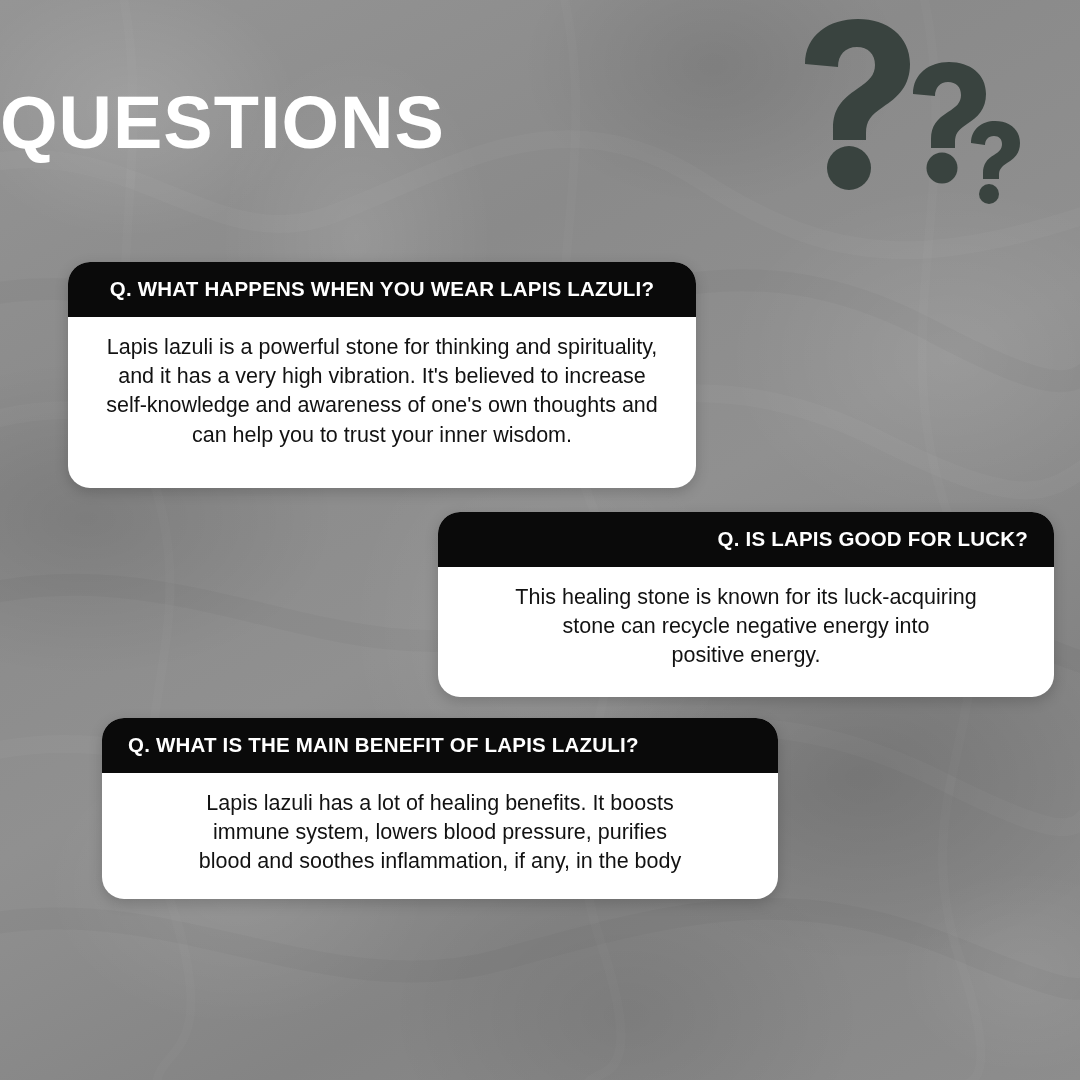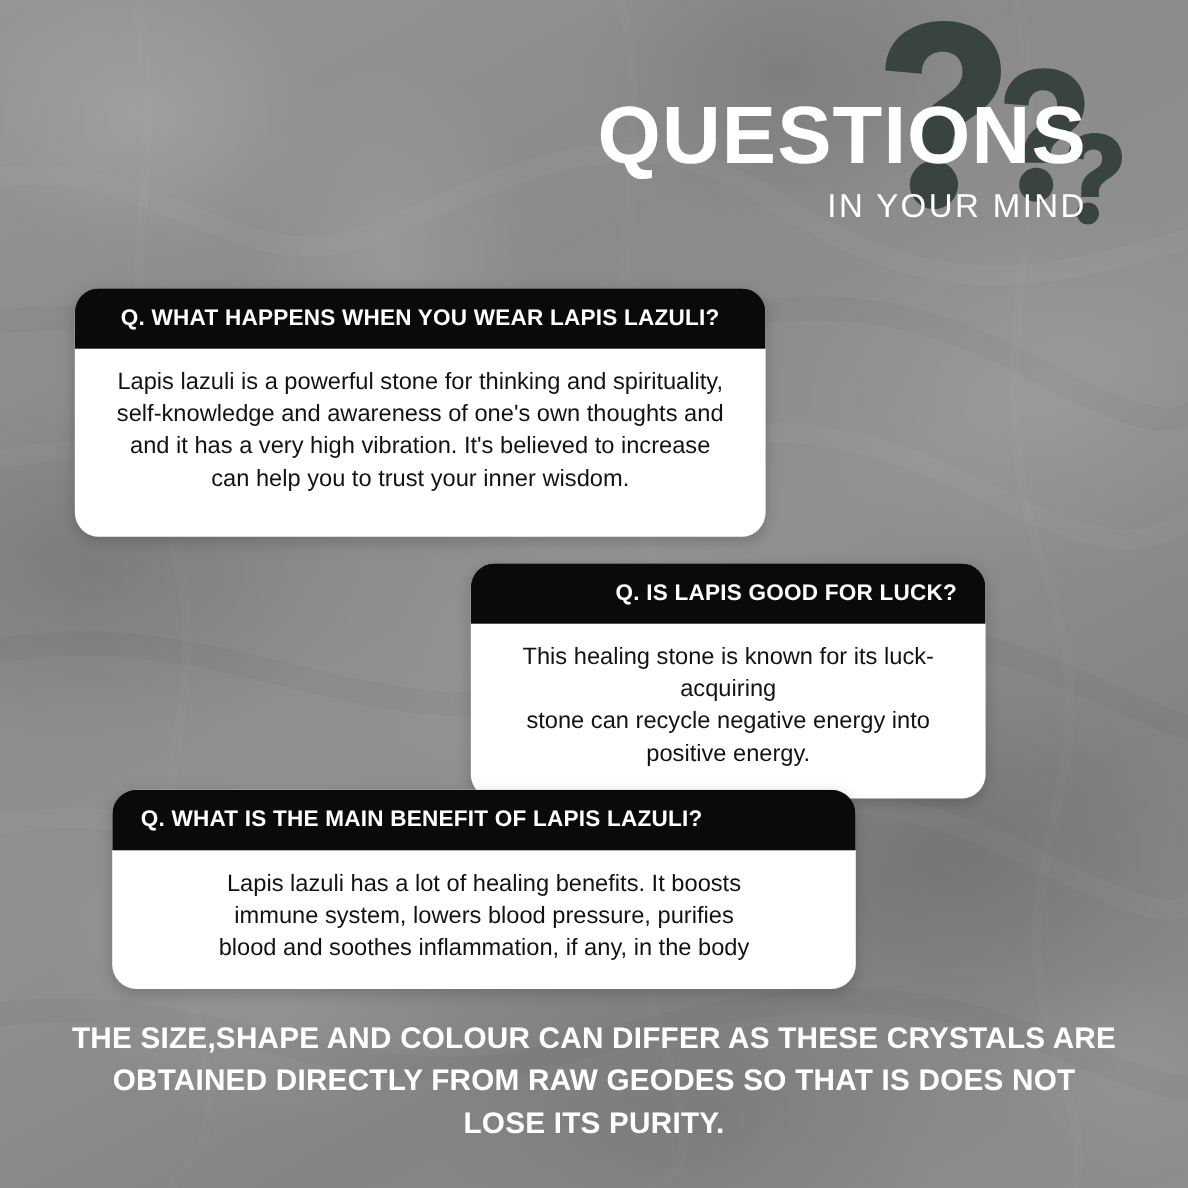--- a/index.html
+++ b/index.html
@@ -54,21 +54,21 @@
     width: 230px;
     height: 200px;
   }
 
   
   .header {
     position: absolute;
     top: 86px;
     left: 0;
     width: 988px;
-    text-align: right;
+    text-align: left;
   }
   .title {
     font-size: 74px;
     font-weight: 700;
     color: #ffffff;
     letter-spacing: 1px;
     line-height: 1.0;
     margin: 0;
   }
   .subtitle {
@@ -102,21 +102,21 @@
     line-height: 1.36;
     text-align: center;
     padding: 16px 22px 22px 22px;
   }
   .card-body .line { display: block; }
 
   #card-1 { left: 68px;  top: 262px; width: 628px; }
   #card-1 .card-header { text-align: center; }
   #card-1 .card-body { padding-bottom: 38px; }
 
-  #card-2 { left: 428px; top: 512px; width: 468px; }
+  #card-2 { left: 438px; top: 512px; width: 616px; }
   #card-2 .card-header { text-align: right; }
   #card-2 .card-body { padding-bottom: 26px; }
 
   #card-3 { left: 102px; top: 718px; width: 676px; }
   #card-3 .card-header { text-align: left; }
   #card-3 .card-body { }
 
   
   .footer-note {
     position: absolute;
@@ -172,29 +172,28 @@
 
       <path d="M176 125 C176 111, 187 103, 200 103 C214 103, 225 111, 225 125 C225 135, 220 140, 212 145
                C206 149, 204 152, 204 157 L204 161 L188 161 L188 155 C188 146, 192 141, 199 137
                C204 134, 207 131, 207 126 C207 121, 204 118, 199 118 C193 118, 190 122, 190 127 Z"></path>
       <circle cx="194" cy="176" r="10"></circle>
     </g>
   </svg>
 
   <div class="header">
     <div class="title">QUESTIONS</div>
-    <div class="subtitle">IN YOUR MIND</div>
   </div>
 
   <div class="card" id="card-1">
     <div class="card-header">Q. WHAT HAPPENS WHEN YOU WEAR LAPIS LAZULI?</div>
     <div class="card-body">
       <span class="line">Lapis lazuli is a powerful stone for thinking and spirituality,</span>
+      <span class="line">and it has a very high vibration. It's believed to increase</span>
       <span class="line">self-knowledge and awareness of one's own thoughts and</span>
-      <span class="line">and it has a very high vibration. It's believed to increase</span>
       <span class="line">can help you to trust your inner wisdom.</span>
     </div>
   </div>
 
   <div class="card" id="card-2">
     <div class="card-header">Q. IS LAPIS GOOD FOR LUCK?</div>
     <div class="card-body">
       <span class="line">This healing stone is known for its luck-acquiring</span>
       <span class="line">stone can recycle negative energy into</span>
       <span class="line">positive energy.</span>
@@ -203,19 +202,14 @@
 
   <div class="card" id="card-3">
     <div class="card-header">Q. WHAT IS THE MAIN BENEFIT OF LAPIS LAZULI?</div>
     <div class="card-body">
       <span class="line">Lapis lazuli has a lot of healing benefits. It boosts</span>
       <span class="line">immune system, lowers blood pressure, purifies</span>
       <span class="line">blood and soothes inflammation, if any, in the body</span>
     </div>
   </div>
 
-  <div class="footer-note">
-    <span class="line">THE SIZE,SHAPE AND COLOUR CAN DIFFER AS THESE CRYSTALS ARE</span>
-    <span class="line">OBTAINED DIRECTLY FROM RAW GEODES SO THAT IS DOES NOT</span>
-    <span class="line">LOSE ITS PURITY.</span>
-  </div>
 
 </div>
 
 </body></html>

